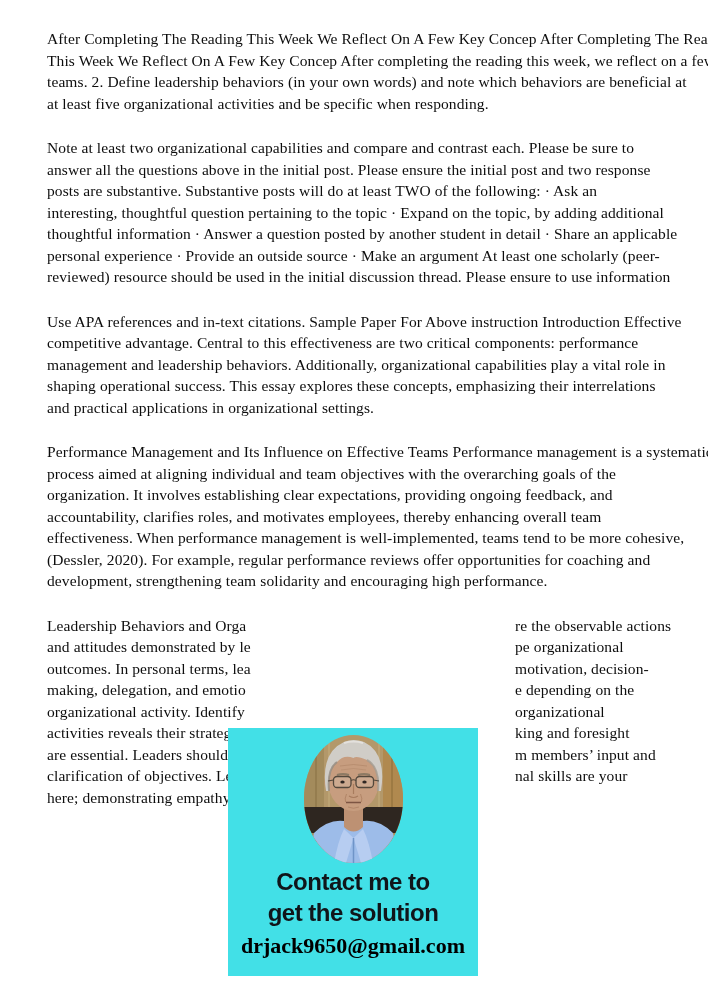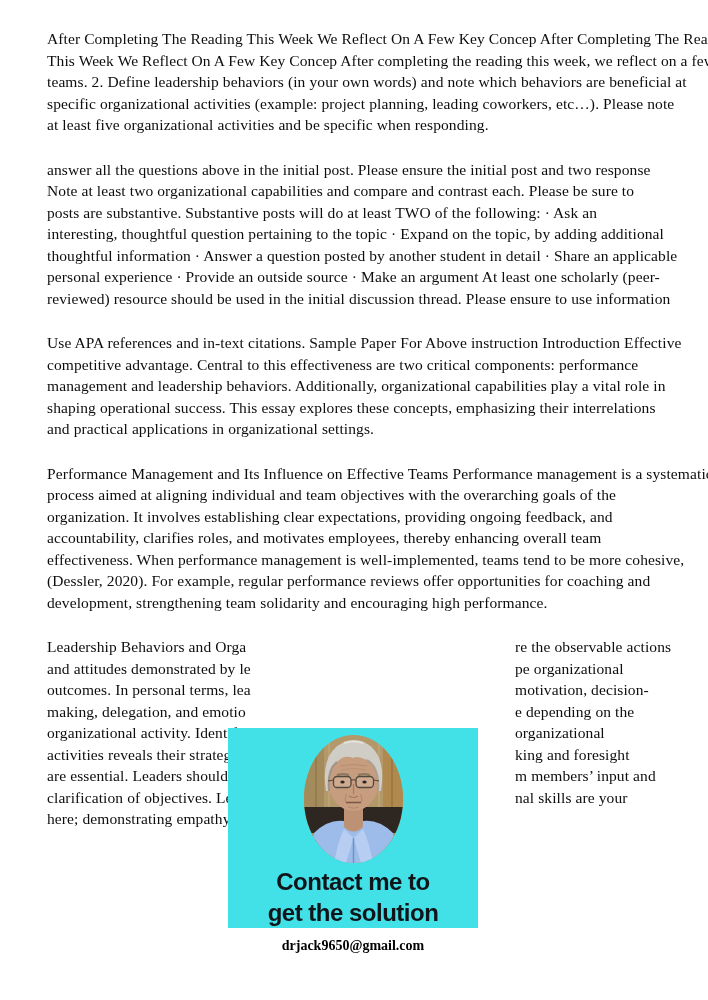--- a/index.html
+++ b/index.html
@@ -11,49 +11,48 @@
   .doc{
     position:absolute;left:47px;top:28px;width:640px;
     font-size:15.5px;line-height:21.5px;color:#0d0d0d;
     letter-spacing:0.1px;
   }
   .para{margin:0 0 23px 0;padding:0;}
   .line{white-space:nowrap;height:21.5px;}
   .line-split{position:relative;}
   .frag-right{position:absolute;left:432px;top:0;white-space:nowrap;padding-left:36px;}
   .overlay{
-    position:absolute;left:228px;top:728px;width:250px;height:200px;
+    position:absolute;left:228px;top:728px;width:250px;height:248px;
     display:flex;flex-direction:column;align-items:center;
     text-align:center;z-index:5;
   }
   .photo{width:99px;height:128px;margin-top:7px;flex:none;}
   .promo-heading{
     font-family:"Liberation Sans", sans-serif;font-weight:bold;
     font-size:24px;line-height:31px;letter-spacing:-0.5px;color:#10151a;
   }
   .promo-heading.first{margin-top:3px;}
   .promo-email{
     font-family:"Liberation Serif", serif;font-weight:bold;
-    font-size:14px;line-height:27px;color:#000000;margin-top:4px;
+    font-size:22px;line-height:27px;color:#000000;margin-top:4px;
   }
 </style>
 </head>
 <body>
 
 <div class="doc">
     <div class="para">
       <div class="line">After Completing The Reading This Week We Reflect On A Few Key Concep After Completing The Reading</div>
       <div class="line">This Week We Reflect On A Few Key Concep After completing the reading this week, we reflect on a few</div>
       <div class="line">teams. 2. Define leadership behaviors (in your own words) and note which behaviors are beneficial at</div>
-      <div class="line">specific organizational activities (example: project planning, leading coworkers, etc…). Please note</div>
       <div class="line">at least five organizational activities and be specific when responding.</div>
     </div>
     <div class="para">
+      <div class="line">Note at least two organizational capabilities and compare and contrast each. Please be sure to</div>
       <div class="line">answer all the questions above in the initial post. Please ensure the initial post and two response</div>
-      <div class="line">Note at least two organizational capabilities and compare and contrast each. Please be sure to</div>
       <div class="line">posts are substantive. Substantive posts will do at least TWO of the following: · Ask an</div>
       <div class="line">interesting, thoughtful question pertaining to the topic · Expand on the topic, by adding additional</div>
       <div class="line">thoughtful information · Answer a question posted by another student in detail · Share an applicable</div>
       <div class="line">personal experience · Provide an outside source · Make an argument At least one scholarly (peer-</div>
       <div class="line">reviewed) resource should be used in the initial discussion thread. Please ensure to use information</div>
     </div>
     <div class="para">
       <div class="line">Use APA references and in-text citations. Sample Paper For Above instruction Introduction Effective</div>
       <div class="line">competitive advantage. Central to this effectiveness are two critical components: performance</div>
       <div class="line">management and leadership behaviors. Additionally, organizational capabilities play a vital role in</div>

